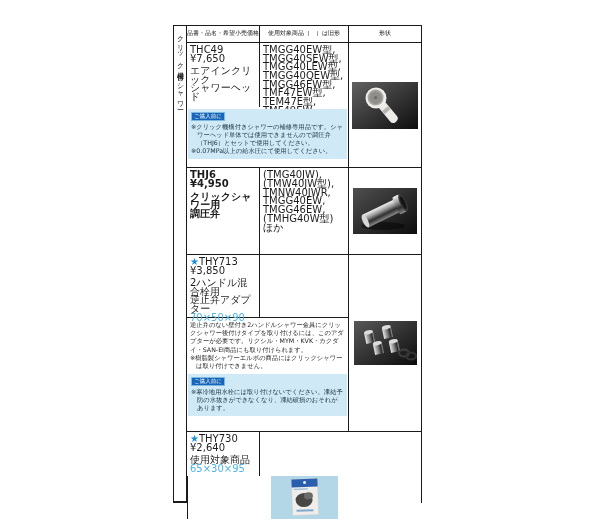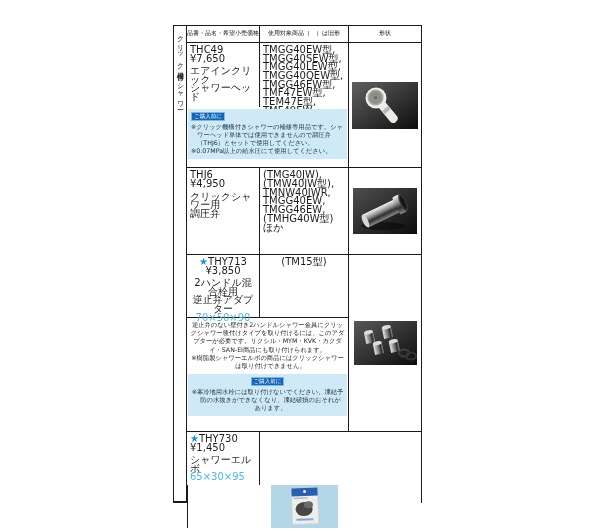--- a/index.html
+++ b/index.html
@@ -12,21 +12,21 @@
             display:flex;justify-content:center;padding-top:4px;}
   .side-tab span{writing-mode:vertical-rl;font-size:7px;line-height:12px;letter-spacing:1px;color:#222;}
   .main{flex:1;display:flex;flex-direction:column;min-width:0;}
   .hrow{height:17px;display:flex;border-bottom:1px solid #1a1a1a;box-sizing:border-box;}
   .hcell{font-size:6px;display:flex;align-items:center;justify-content:center;
          white-space:nowrap;overflow:hidden;color:#111;}
   .w1{width:73px;box-sizing:border-box;border-right:1px solid #1a1a1a;}
   .w2{width:88px;box-sizing:border-box;}
   .w3{flex:1;border-left:1px solid #1a1a1a;box-sizing:border-box;}
   .row{display:flex;border-bottom:1px solid #1a1a1a;box-sizing:border-box;}
-  .r1{height:126px;} .r2{height:87px;} .r3{height:177px;text-align:center;} .r4{height:69px;border-bottom:none;flex-direction:column;}
+  .r1{height:126px;} .r2{height:87px;} .r3{height:177px;} .r4{height:69px;border-bottom:none;flex-direction:column;}
   .left{width:161px;display:flex;flex-direction:column;}
   .cols{display:flex;}
   .r1 .cols{height:64px;}
   .suba{height:63px;border-bottom:1px solid #1a1a1a;box-sizing:border-box;display:flex;}
   .subb{height:114px;}
   .cell-pad{padding:3px 3px;font-size:10px;line-height:8.6px;}
   .pname{white-space:pre-line;margin-top:4px;}
   .dims{color:#4fb4e4;}
   .star{color:#1b8fd8;}
   .applicable{white-space:pre-line;font-size:10px;line-height:8.7px;padding:3px 3px;}
@@ -98,21 +98,21 @@
             <circle cx="23.6" cy="15.6" r="8" fill="#a9a7a3"></circle>
             <circle cx="23.6" cy="15.6" r="6.3" fill="#908e8a"></circle>
             <circle cx="23.6" cy="15.6" r="1.6" fill="#6d6b67"></circle>
           </svg>
         </div>
       </div>
 
       <div class="row r2">
         <div class="left">
           <div class="cols" style="height:100%;">
-            <div class="w1 cell-pad" style="height:100%;">
+            <div class="w1 cell-pad" style="height:100%;font-weight:bold;">
               <div>THJ6</div>
               <div>¥4,950</div>
               <div class="pname">クリックシャワー用
 調圧弁</div>
             </div>
             <div class="w2 applicable">(TMG40JW),
 (TMW40JW型),
 TMNW40JWR,
 TMGG40EW,
 TMGG46EW,
@@ -149,21 +149,20 @@
       <div class="row r3">
         <div class="left">
           <div class="suba">
             <div class="w1 cell-pad">
               <div><span class="star">★</span><span>THY713</span></div>
               <div>¥3,850</div>
               <div class="pname">2ハンドル混合栓用
 逆止弁アダプター</div>
               <div class="dims">70×50×90</div>
             </div>
-            <div class="w2 applicable">(TM15型)</div>
           </div>
           <div class="subb">
             <div class="expl">逆止弁のない壁付き2ハンドルシャワー金具にクリックシャワー後付けタイプを取り付けるには、このアダプターが必要です。リクシル・MYM・KVK・カクダイ・SAN-EI商品にも取り付けられます。</div>
             <div class="expl-note">※樹脂製シャワーエルボの商品にはクリックシャワーは取り付けできません。</div>
             <div class="notebox" style="margin-top:4px;">
               <span class="notelabel">ご購入前に</span>
               <div class="noteitem">※寒冷地用水栓には取り付けないでください。凍結予防の水抜きができなくなり、凍結破損のおそれがあります。</div>
             </div>
           </div>
         </div>
@@ -202,22 +201,22 @@
             <ellipse cx="57" cy="35" rx="5" ry="3.4" fill="none" stroke="#333333" stroke-width="2.2"></ellipse>
           </svg>
         </div>
       </div>
 
       <div class="row r4">
         <div class="left">
           <div class="cols" style="height:100%;">
             <div class="w1 cell-pad" style="height:100%;">
               <div><span class="star">★</span><span>THY730</span></div>
-              <div>¥1,450</div>
-              <div class="pname">シャワーエルボ</div>
+              <div>¥2,640</div>
+              <div class="pname">使用対象商品</div>
               <div class="dims">65×30×95</div>
             </div>
           </div>
         </div>
         <div class="photo-cell">
           <svg width="67" height="43">
             <rect width="67" height="43" fill="#b3d7e7"></rect>
             <g transform="rotate(-2 33 21)">
               <rect x="21" y="3" width="26" height="36" fill="#efeeec" stroke="#cfcecb" stroke-width="0.5"></rect>
               <rect x="21" y="3" width="26" height="8" fill="#2b5fae"></rect>

